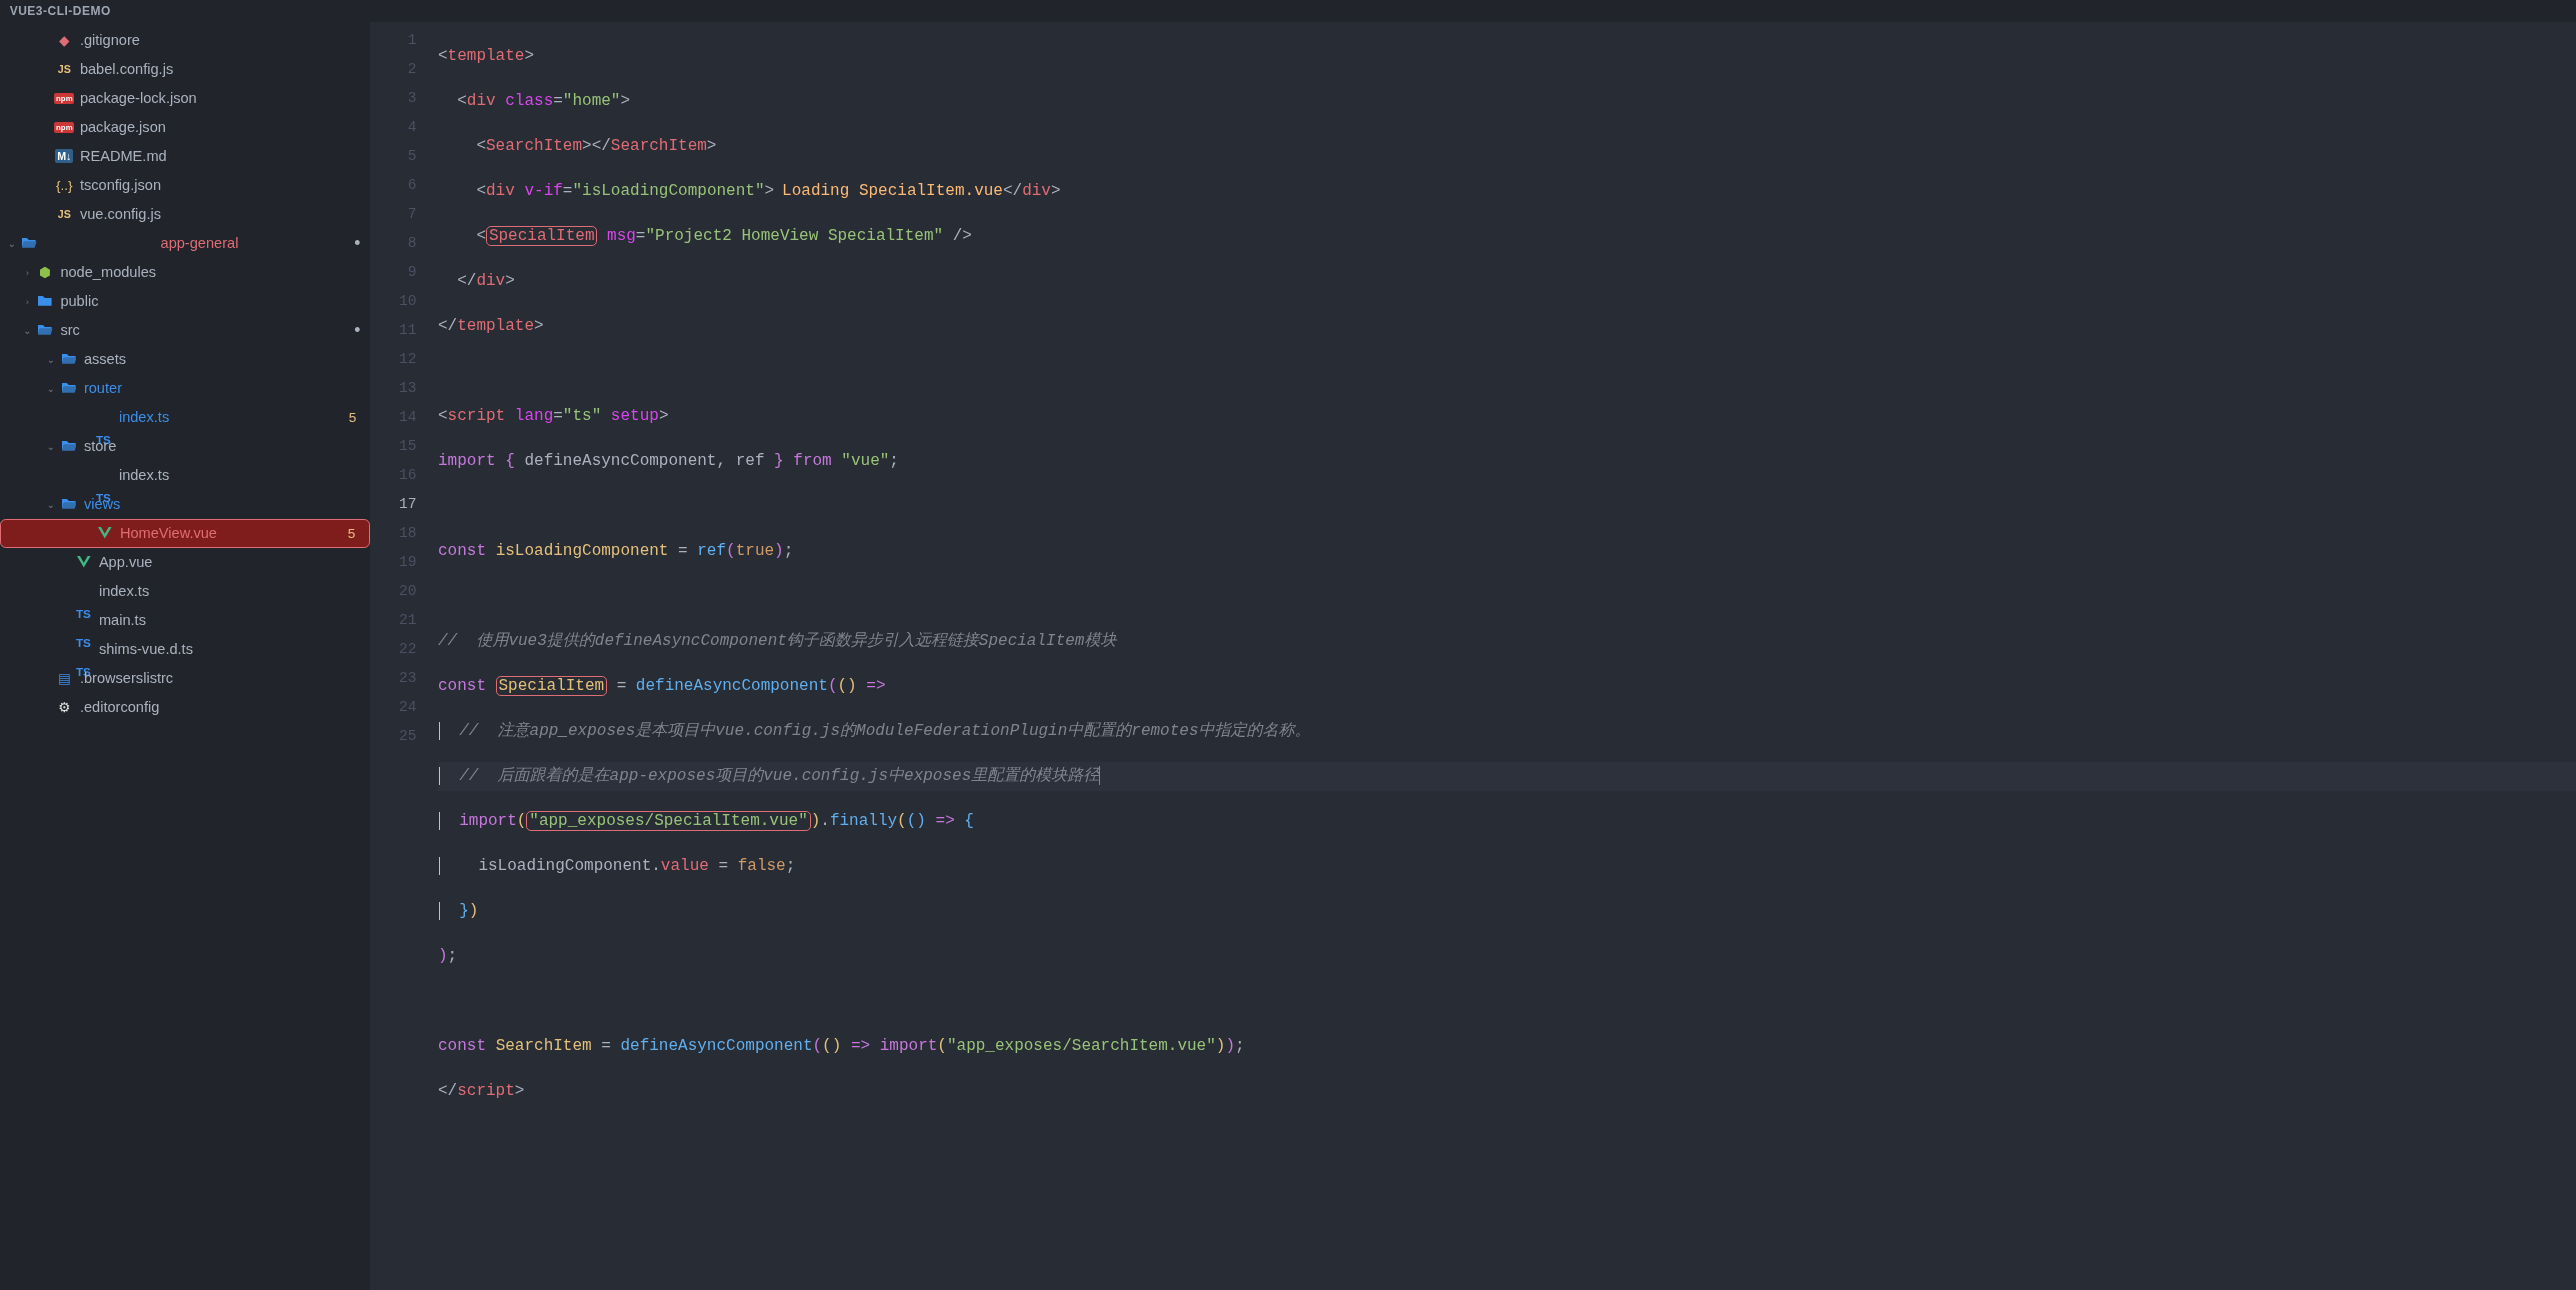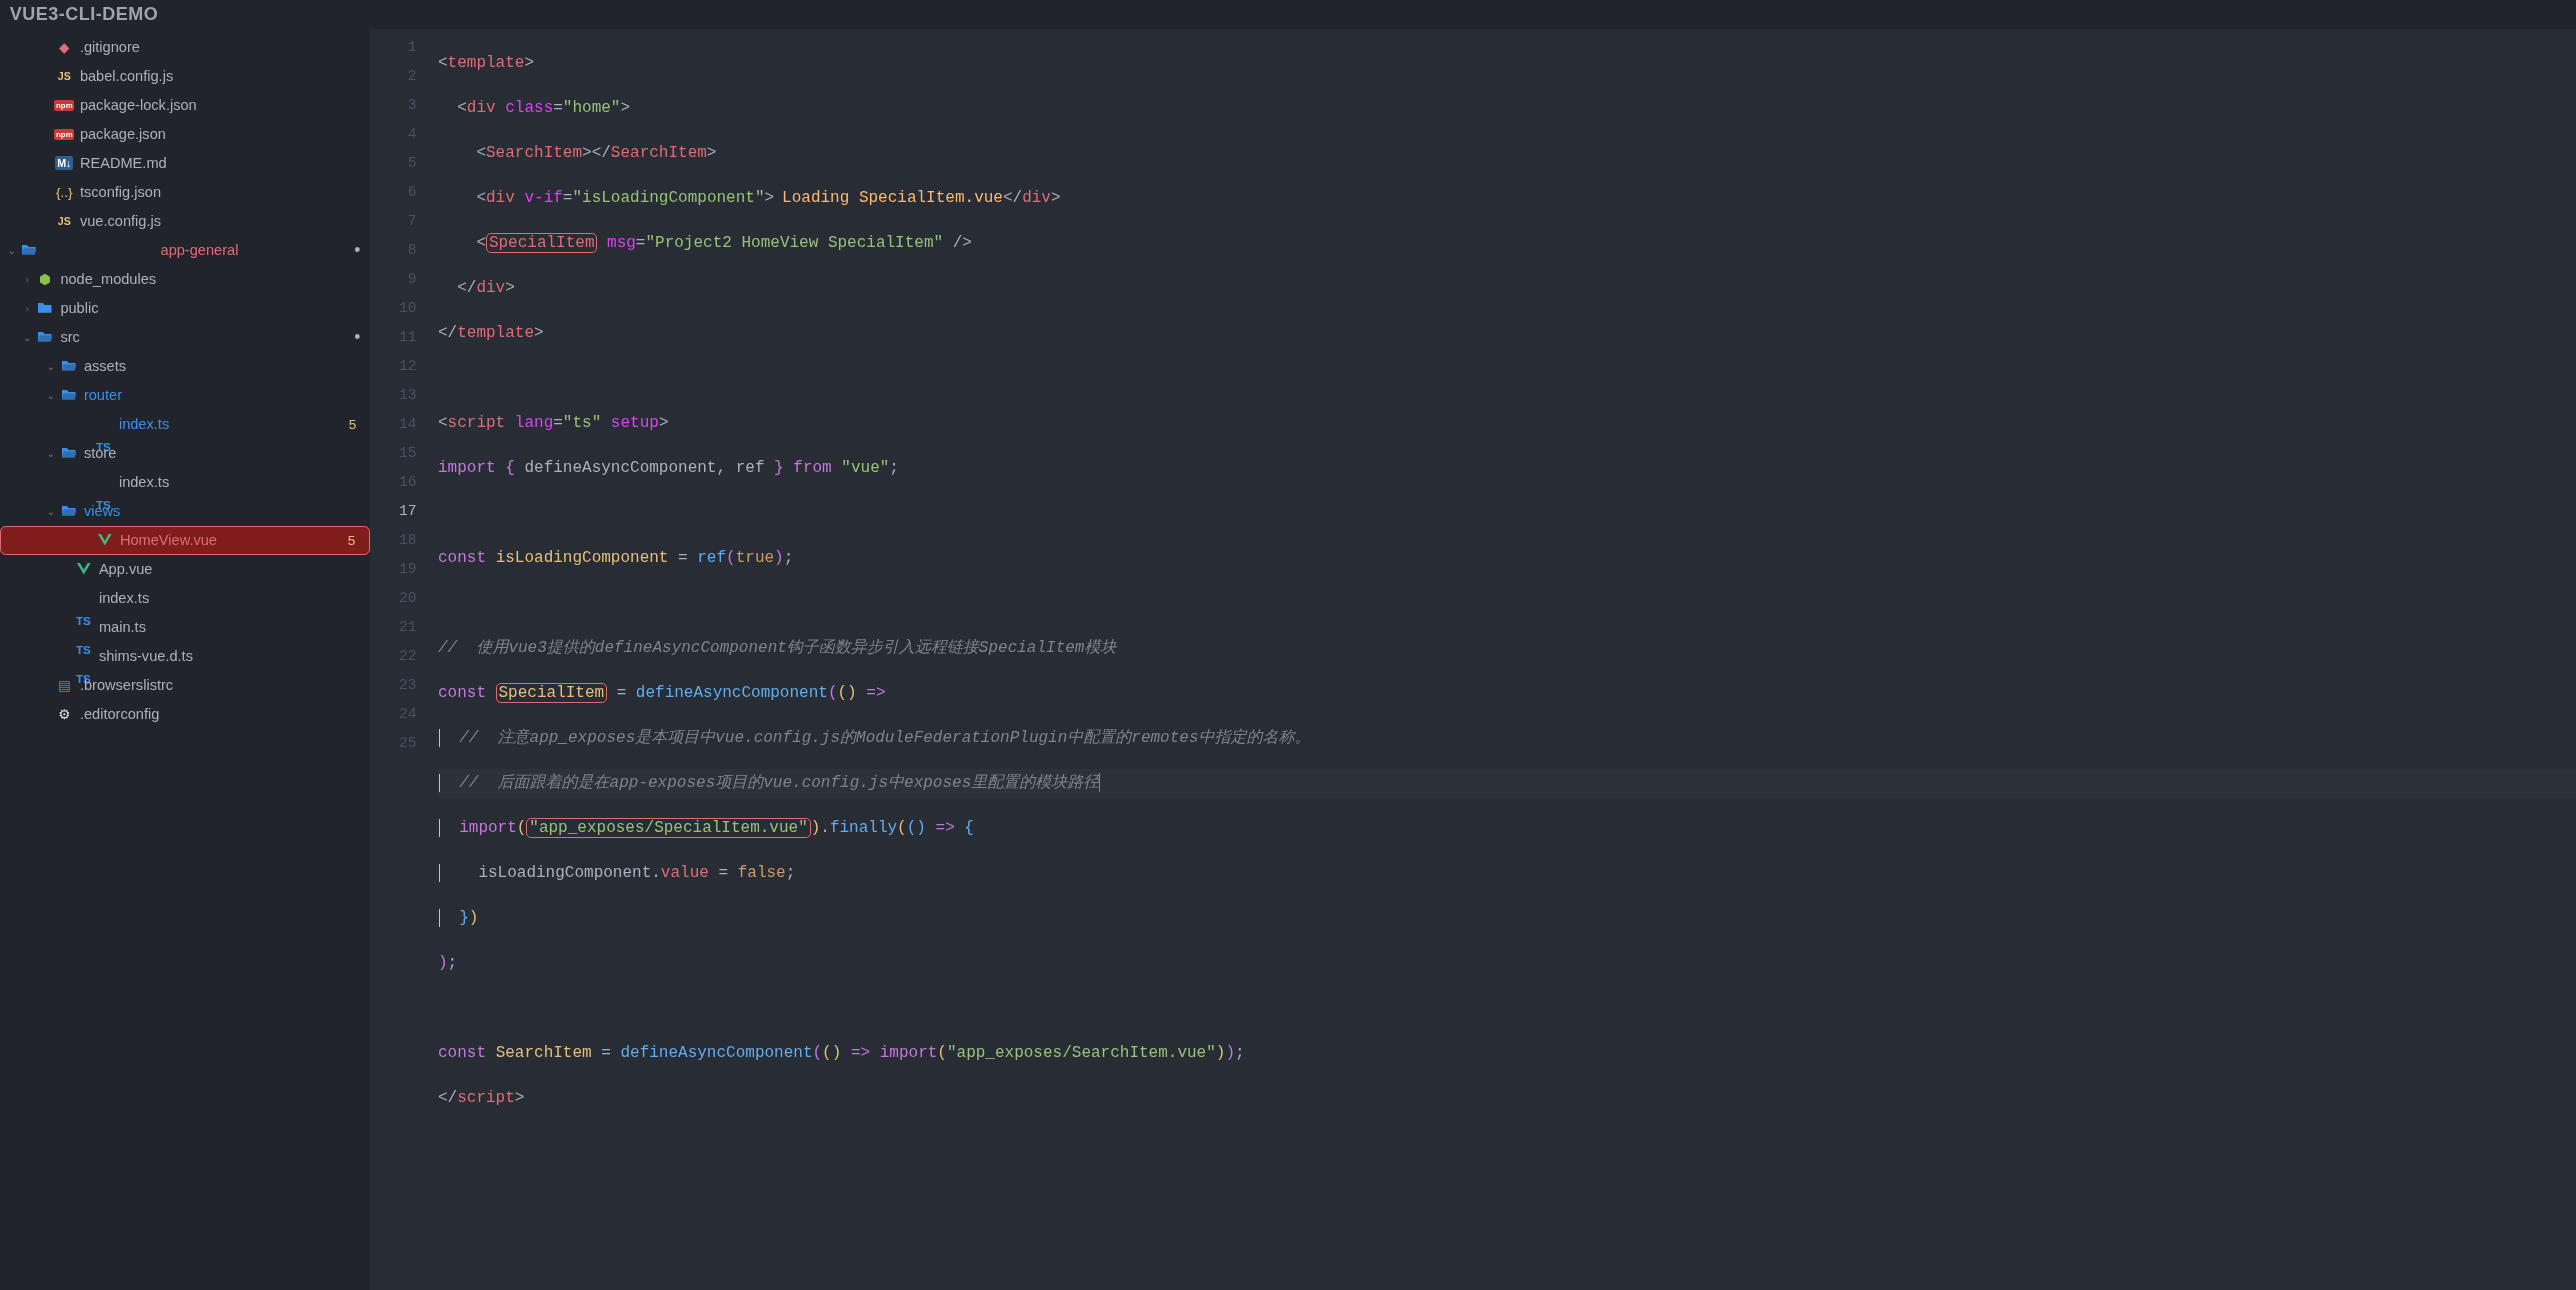--- a/index.html
+++ b/index.html
@@ -10,21 +10,21 @@
     font-size: 14.6px;
     overflow: hidden;
     height: 100vh;
     display: flex;
     flex-direction: column;
   }
   .titlebar {
     background: #21252b;
     color: #9da5b4;
     padding: 3.9px 9.7px;
-    font-size: 18px;
+    font-size: 12px;
     font-weight: bold;
     letter-spacing: 0.5px;
     font-family: -apple-system, sans-serif;
   }
   .main {
     flex: 1;
     display: flex;
     overflow: hidden;
   }
   .sidebar {

